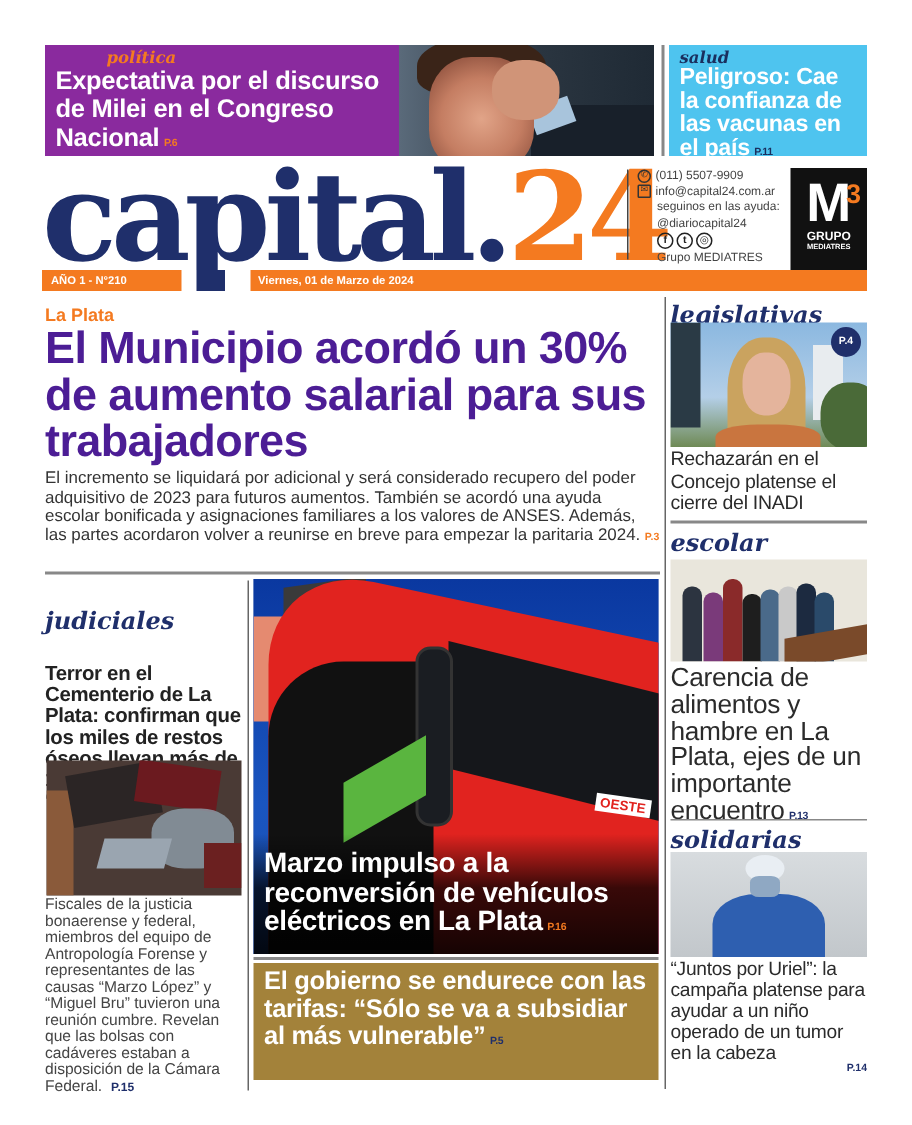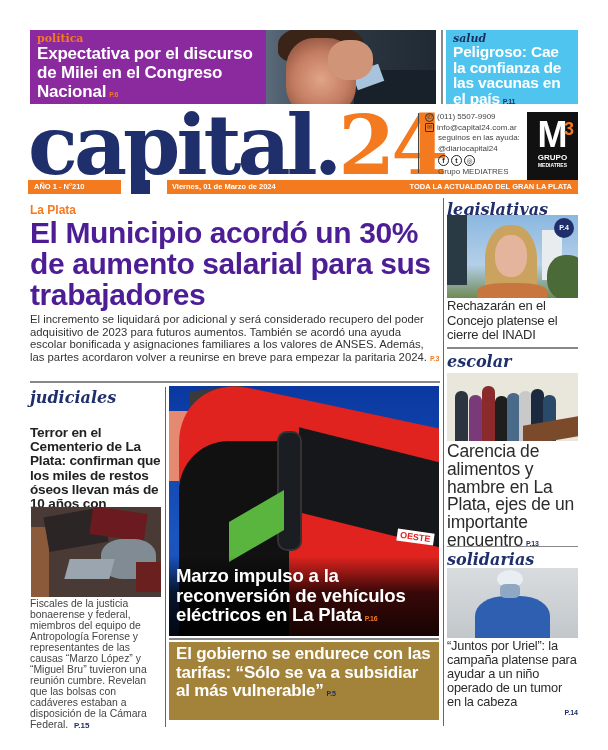--- a/index.html
+++ b/index.html
@@ -3,21 +3,21 @@
 <meta charset="utf-8">
 <style>
   * { box-sizing: border-box; margin: 0; padding: 0; }
   html, body { width: 608px; height: 750px; background: #ffffff; overflow: hidden; }
   body { position: relative; font-family: "Liberation Sans", "DejaVu Sans", sans-serif; color: #2b2b2b; }
 
   .abs { position: absolute; }
 
   
   .teaser-pol { left: 30px; top: 30px; width: 236px; height: 74px; background: #8a2a9e; padding: 3px 7px; }
-  .teaser-pol .kicker { font-family: "DejaVu Serif", serif; font-weight: bold; color: #f47a20; font-size: 11px; line-height: 11px; }
+  .teaser-pol .kicker { font-family: "DejaVu Serif", serif; font-style: italic; font-weight: bold; color: #f47a20; font-size: 11px; line-height: 11px; margin-left: 34px; }
   .teaser-pol .head { color: #fff; font-weight: bold; font-size: 17px; line-height: 19px; letter-spacing: -0.2px; }
   .page-ref { font-size: 7px; font-weight: bold; vertical-align: baseline; margin-left: 3px; }
   .teaser-pol .page-ref { color: #f47a20; }
 
   .photo-milei { left: 266px; top: 30px; width: 170px; height: 74px; overflow: hidden;
     background: linear-gradient(90deg, #5a6a7a 0%, #2a3540 55%, #1f2a35 100%); }
   .photo-milei .face { position: absolute; left: 20px; top: 8px; width: 70px; height: 75px; border-radius: 40% 40% 35% 35%;
     background: radial-gradient(circle at 50% 55%, #e1a488 0%, #c47d62 50%, #7a4030 100%); }
   .photo-milei .hair { position: absolute; left: 12px; top: -6px; width: 86px; height: 40px; border-radius: 50% 50% 30% 30%; background: #3a2418; }
   .photo-milei .hand { position: absolute; left: 62px; top: 10px; width: 45px; height: 40px; border-radius: 45%; background: #d09478; }
@@ -61,21 +61,21 @@
 
   
   .lead-kicker { left: 30px; top: 203px; font-size: 12px; font-weight: bold; color: #f47a20; }
   .lead-head { left: 30px; top: 217px; width: 410px; font-size: 30px; line-height: 31px; font-weight: bold; color: #4c1d95; letter-spacing: -0.4px; }
   .lead-body { left: 30px; top: 313px; width: 410px; font-size: 11.3px; line-height: 12.6px; color: #333; }
   .lead-body .page-ref { color: #f47a20; }
 
   .hsep-lead { left: 30px; top: 381px; width: 410px; height: 2px; background: #888; }
 
   
-  .jud { left: 30px; top: 388px; width: 132px; }
+  .jud { left: 30px; top: 404px; width: 132px; }
   .kicker-serif { font-family: "DejaVu Serif", serif; font-style: italic; font-weight: bold; font-size: 16px; color: #1f2f6b; }
   .jud .head { font-size: 13.6px; line-height: 14.2px; font-weight: bold; color: #222; margin-top: 19px; letter-spacing: -0.2px; }
   .photo-coffins { left: 31px; top: 507px; width: 130px; height: 90px; overflow: hidden; background: #4a3a35; }
   .photo-coffins .c1 { position: absolute; left: 15px; top: 5px; width: 60px; height: 35px; background: #2b2525; transform: rotate(-10deg); }
   .photo-coffins .c2 { position: absolute; left: 60px; top: 3px; width: 55px; height: 28px; background: #6b1a1f; transform: rotate(8deg); }
   .photo-coffins .c3 { position: absolute; left: 70px; top: 32px; width: 55px; height: 40px; background: #8fa0ad; border-radius: 40%; opacity: .8; }
   .photo-coffins .c4 { position: absolute; left: 36px; top: 52px; width: 45px; height: 20px; background: #9aa5b0; transform: skewX(-15deg); }
   .photo-coffins .c5 { position: absolute; left: 0px; top: 20px; width: 18px; height: 70px; background: #8a5a3a; }
   .photo-coffins .c6 { position: absolute; left: 105px; top: 55px; width: 25px; height: 30px; background: #6b2020; }
   .jud-body { left: 30px; top: 598px; width: 132px; font-size: 10.4px; line-height: 11px; color: #444; }
@@ -181,21 +181,20 @@
 <div class="abs m3">
   <div class="big"><span>M</span><sup>3</sup></div>
   <div class="g1">GRUPO</div>
   <div class="g2">MEDIATRES</div>
 </div>
 <div class="abs bar">
   <span class="year">AÑO 1 - N°210</span>
   <span class="gap"></span>
     <span class="p-stem"></span>
   <span class="date">Viernes, 01 de Marzo de 2024</span>
-  <span class="slogan">TODA LA ACTUALIDAD DEL GRAN LA PLATA</span>
 </div>
 
 <div class="abs lead-kicker">La Plata</div>
 <div class="abs lead-head">El Municipio acordó un 30% de aumento salarial para sus trabajadores</div>
 <div class="abs lead-body"><span>El incremento se liquidará por adicional y será considerado recupero del poder adquisitivo de 2023 para futuros aumentos. También se acordó una ayuda escolar bonificada y asignaciones familiares a los valores de ANSES. Además, las partes acordaron volver a reunirse en breve para empezar la paritaria 2024.</span><span class="page-ref">P.3</span></div>
 <div class="abs hsep-lead"></div>
 
 <div class="abs jud">
   <div class="kicker-serif">judiciales</div>
   <div class="head">Terror en el Cementerio de La Plata: confirman que los miles de restos óseos llevan más de 10 años con “guarda” judicial</div>

